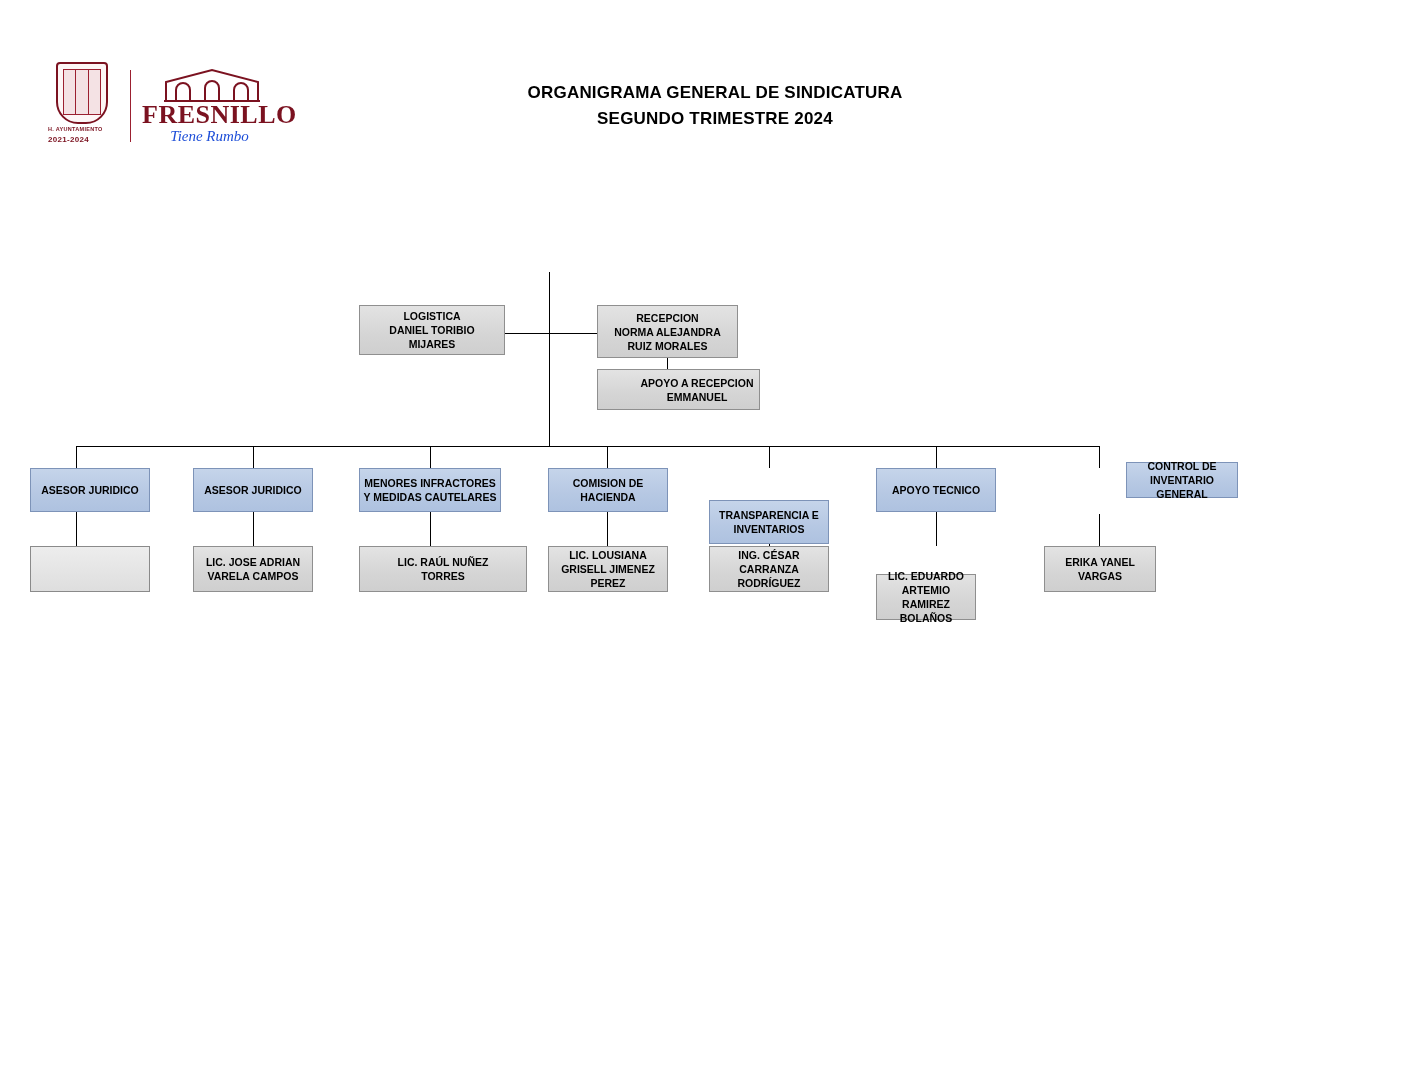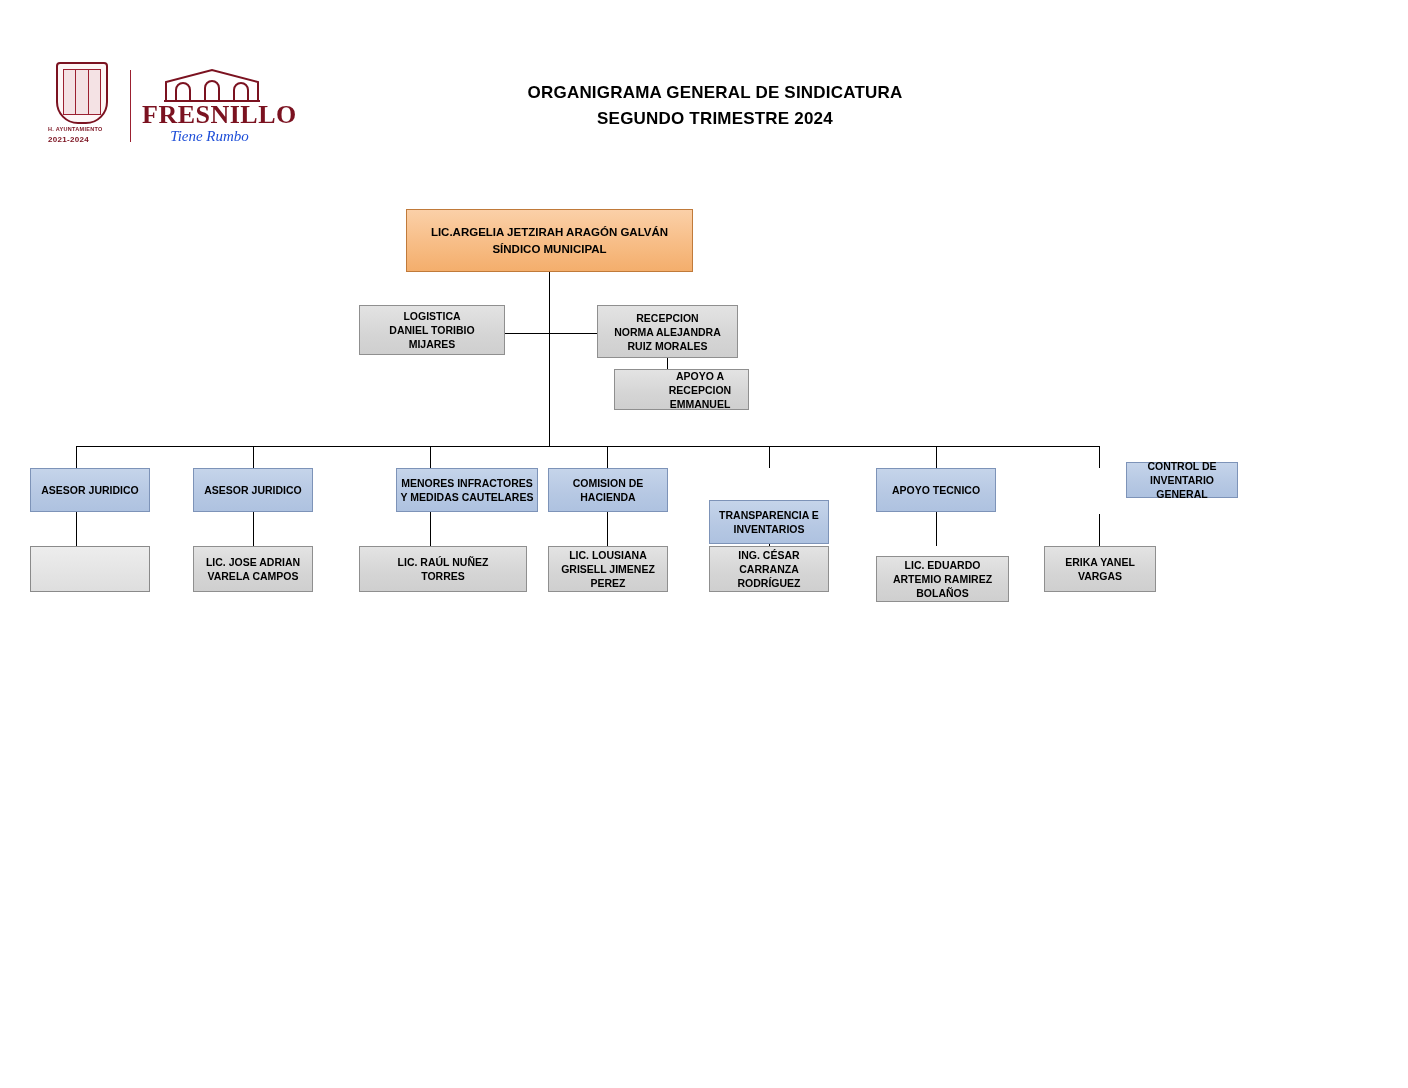--- a/index.html
+++ b/index.html
@@ -232,60 +232,58 @@
   <div class="ln v" style="left:1099px; top:446px; height:22px;"></div>
 
   <div class="ln v" style="left:76px; top:512px; height:34px;"></div>
   <div class="ln v" style="left:253px; top:512px; height:34px;"></div>
   <div class="ln v" style="left:430px; top:512px; height:34px;"></div>
   <div class="ln v" style="left:607px; top:512px; height:34px;"></div>
   <div class="ln v" style="left:769px; top:512px; height:34px;"></div>
   <div class="ln v" style="left:936px; top:512px; height:34px;"></div>
   <div class="ln v" style="left:1099px; top:514px; height:32px;"></div>
 
-  <div class="node root" style="left:406px; top:209px; width:287px; height:63px;">LIC.ARGELIA JETZIRAH ARAGÓN GALVÁN
-SÍNDICO MUNICIPAL</div>
 
   <div class="node gray" style="left:359px; top:305px; width:146px; height:50px;">LOGISTICA
 DANIEL TORIBIO
 MIJARES</div>
 
   <div class="node gray" style="left:597px; top:305px; width:141px; height:53px;">RECEPCION
 NORMA ALEJANDRA
 RUIZ MORALES</div>
 
-  <div class="node gray" style="left:614px; top:369px; width:135px; height:41px;padding-left:40px;">APOYO A RECEPCION
+  <div class="node gray" style="left:597px; top:369px; width:163px; height:41px;padding-left:40px;">APOYO A RECEPCION
 EMMANUEL</div>
 
   <div class="node blue" style="left:30px; top:468px; width:120px; height:44px;">ASESOR JURIDICO</div>
   <div class="node empty" style="left:30px; top:546px; width:120px; height:46px;"></div>
 
   <div class="node blue" style="left:193px; top:468px; width:120px; height:44px;">ASESOR JURIDICO</div>
   <div class="node gray" style="left:193px; top:546px; width:120px; height:46px;">LIC. JOSE ADRIAN
 VARELA CAMPOS</div>
 
-  <div class="node blue" style="left:359px; top:468px; width:142px; height:44px;margin-left:37px;">MENORES INFRACTORES
+  <div class="node blue" style="left:359px; top:468px; width:142px; height:44px;">MENORES INFRACTORES
 Y MEDIDAS CAUTELARES</div>
   <div class="node gray" style="left:359px; top:546px; width:168px; height:46px;">LIC. RAÚL NUÑEZ
 TORRES</div>
 
   <div class="node blue" style="left:548px; top:468px; width:120px; height:44px;">COMISION DE
 HACIENDA</div>
   <div class="node gray" style="left:548px; top:546px; width:120px; height:46px;">LIC. LOUSIANA
 GRISELL JIMENEZ
 PEREZ</div>
 
   <div class="node blue" style="left:709px; top:468px; width:120px; height:44px;margin-top:32px;">TRANSPARENCIA E
 INVENTARIOS</div>
   <div class="node gray" style="left:709px; top:546px; width:120px; height:46px;">ING. CÉSAR
 CARRANZA
 RODRÍGUEZ</div>
 
   <div class="node blue" style="left:876px; top:468px; width:120px; height:44px;">APOYO TECNICO</div>
-  <div class="node gray" style="left:876px; top:556px; width:133px; height:46px;">LIC. EDUARDO
+  <div class="node gray" style="left:876px; top:574px; width:100px; height:46px;">LIC. EDUARDO
 ARTEMIO RAMIREZ
 BOLAÑOS</div>
 
   <div class="node blue" style="left:1094px; top:462px; width:112px; height:36px;margin-left:32px;">CONTROL DE
 INVENTARIO
 GENERAL</div>
   <div class="node gray" style="left:1044px; top:546px; width:112px; height:46px;">ERIKA YANEL
 VARGAS</div>
 
 </div>

